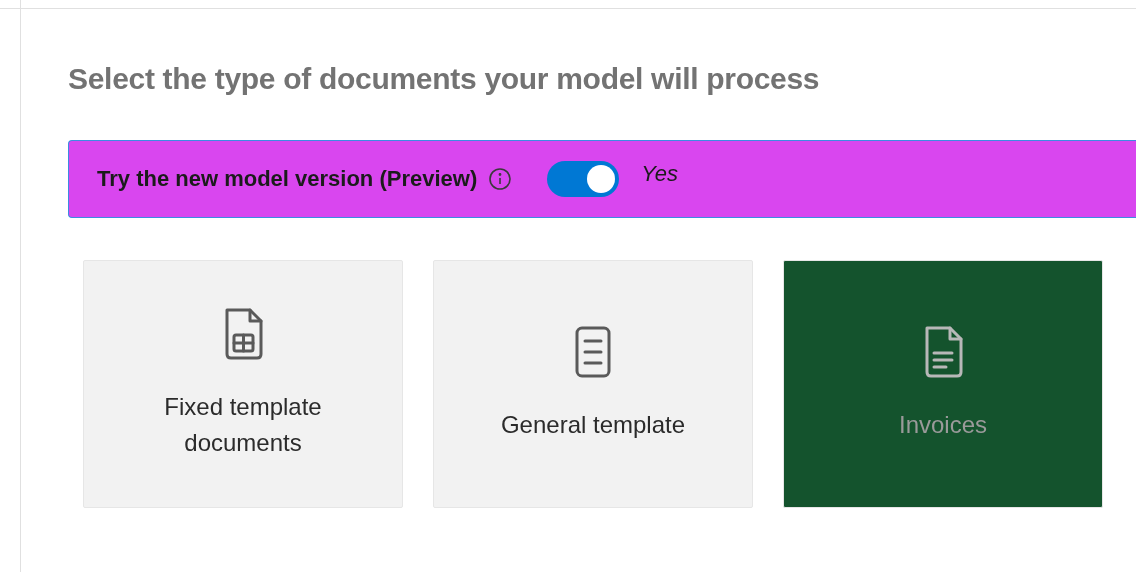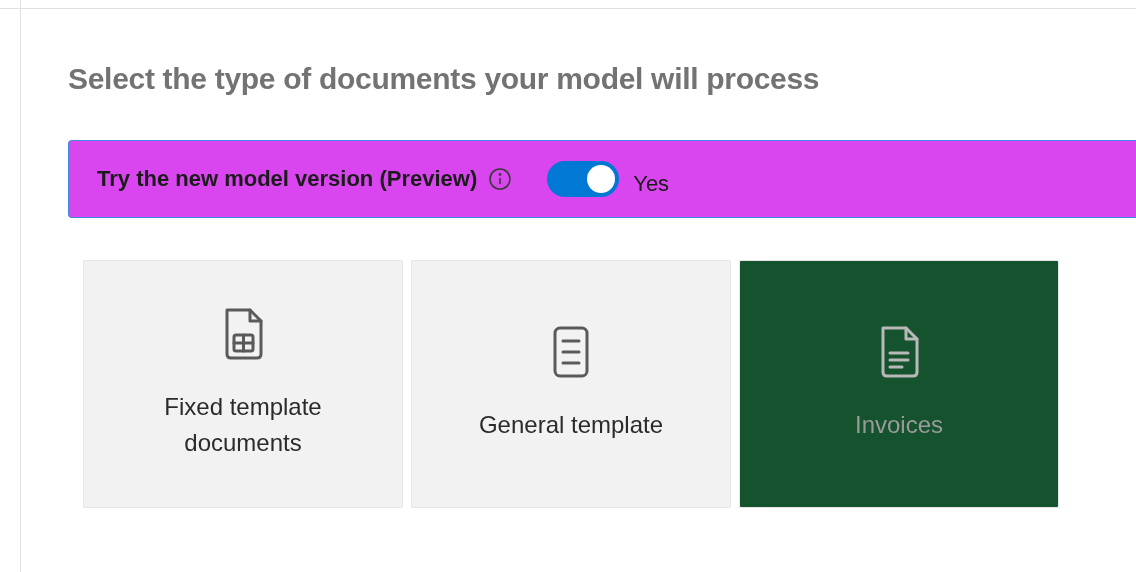--- a/index.html
+++ b/index.html
@@ -68,22 +68,23 @@
     .info-icon {
       width: 22px;
       height: 22px;
       margin-right: 24px;
       cursor: pointer;
       flex-shrink: 0;
     }
     
     .toggle-container {
       display: flex;
-      align-items: flex-end;
-      gap: 14px;
+      align-items: flex-start;
+      gap: 22px;
+      font-style: italic;
     }
     
     .toggle-switch {
       width: 72px;
       height: 36px;
       background: #0078d4;
       border-radius: 18px;
       position: relative;
       cursor: pointer;
     }
@@ -99,21 +100,21 @@
     }
     
     .toggle-status {
       font-size: 22px;
       color: #1b1b1b;
       font-weight: 400;
     }
     
     .cards-container {
       display: flex;
-      gap: 8px;
+      gap: 30px;
       padding-left: 15px;
     }
     
     .doc-card {
       width: 320px;
       height: 248px;
       background: #f2f2f2;
       border: 1px solid #e6e6e6;
       border-radius: 2px;
       display: flex;

